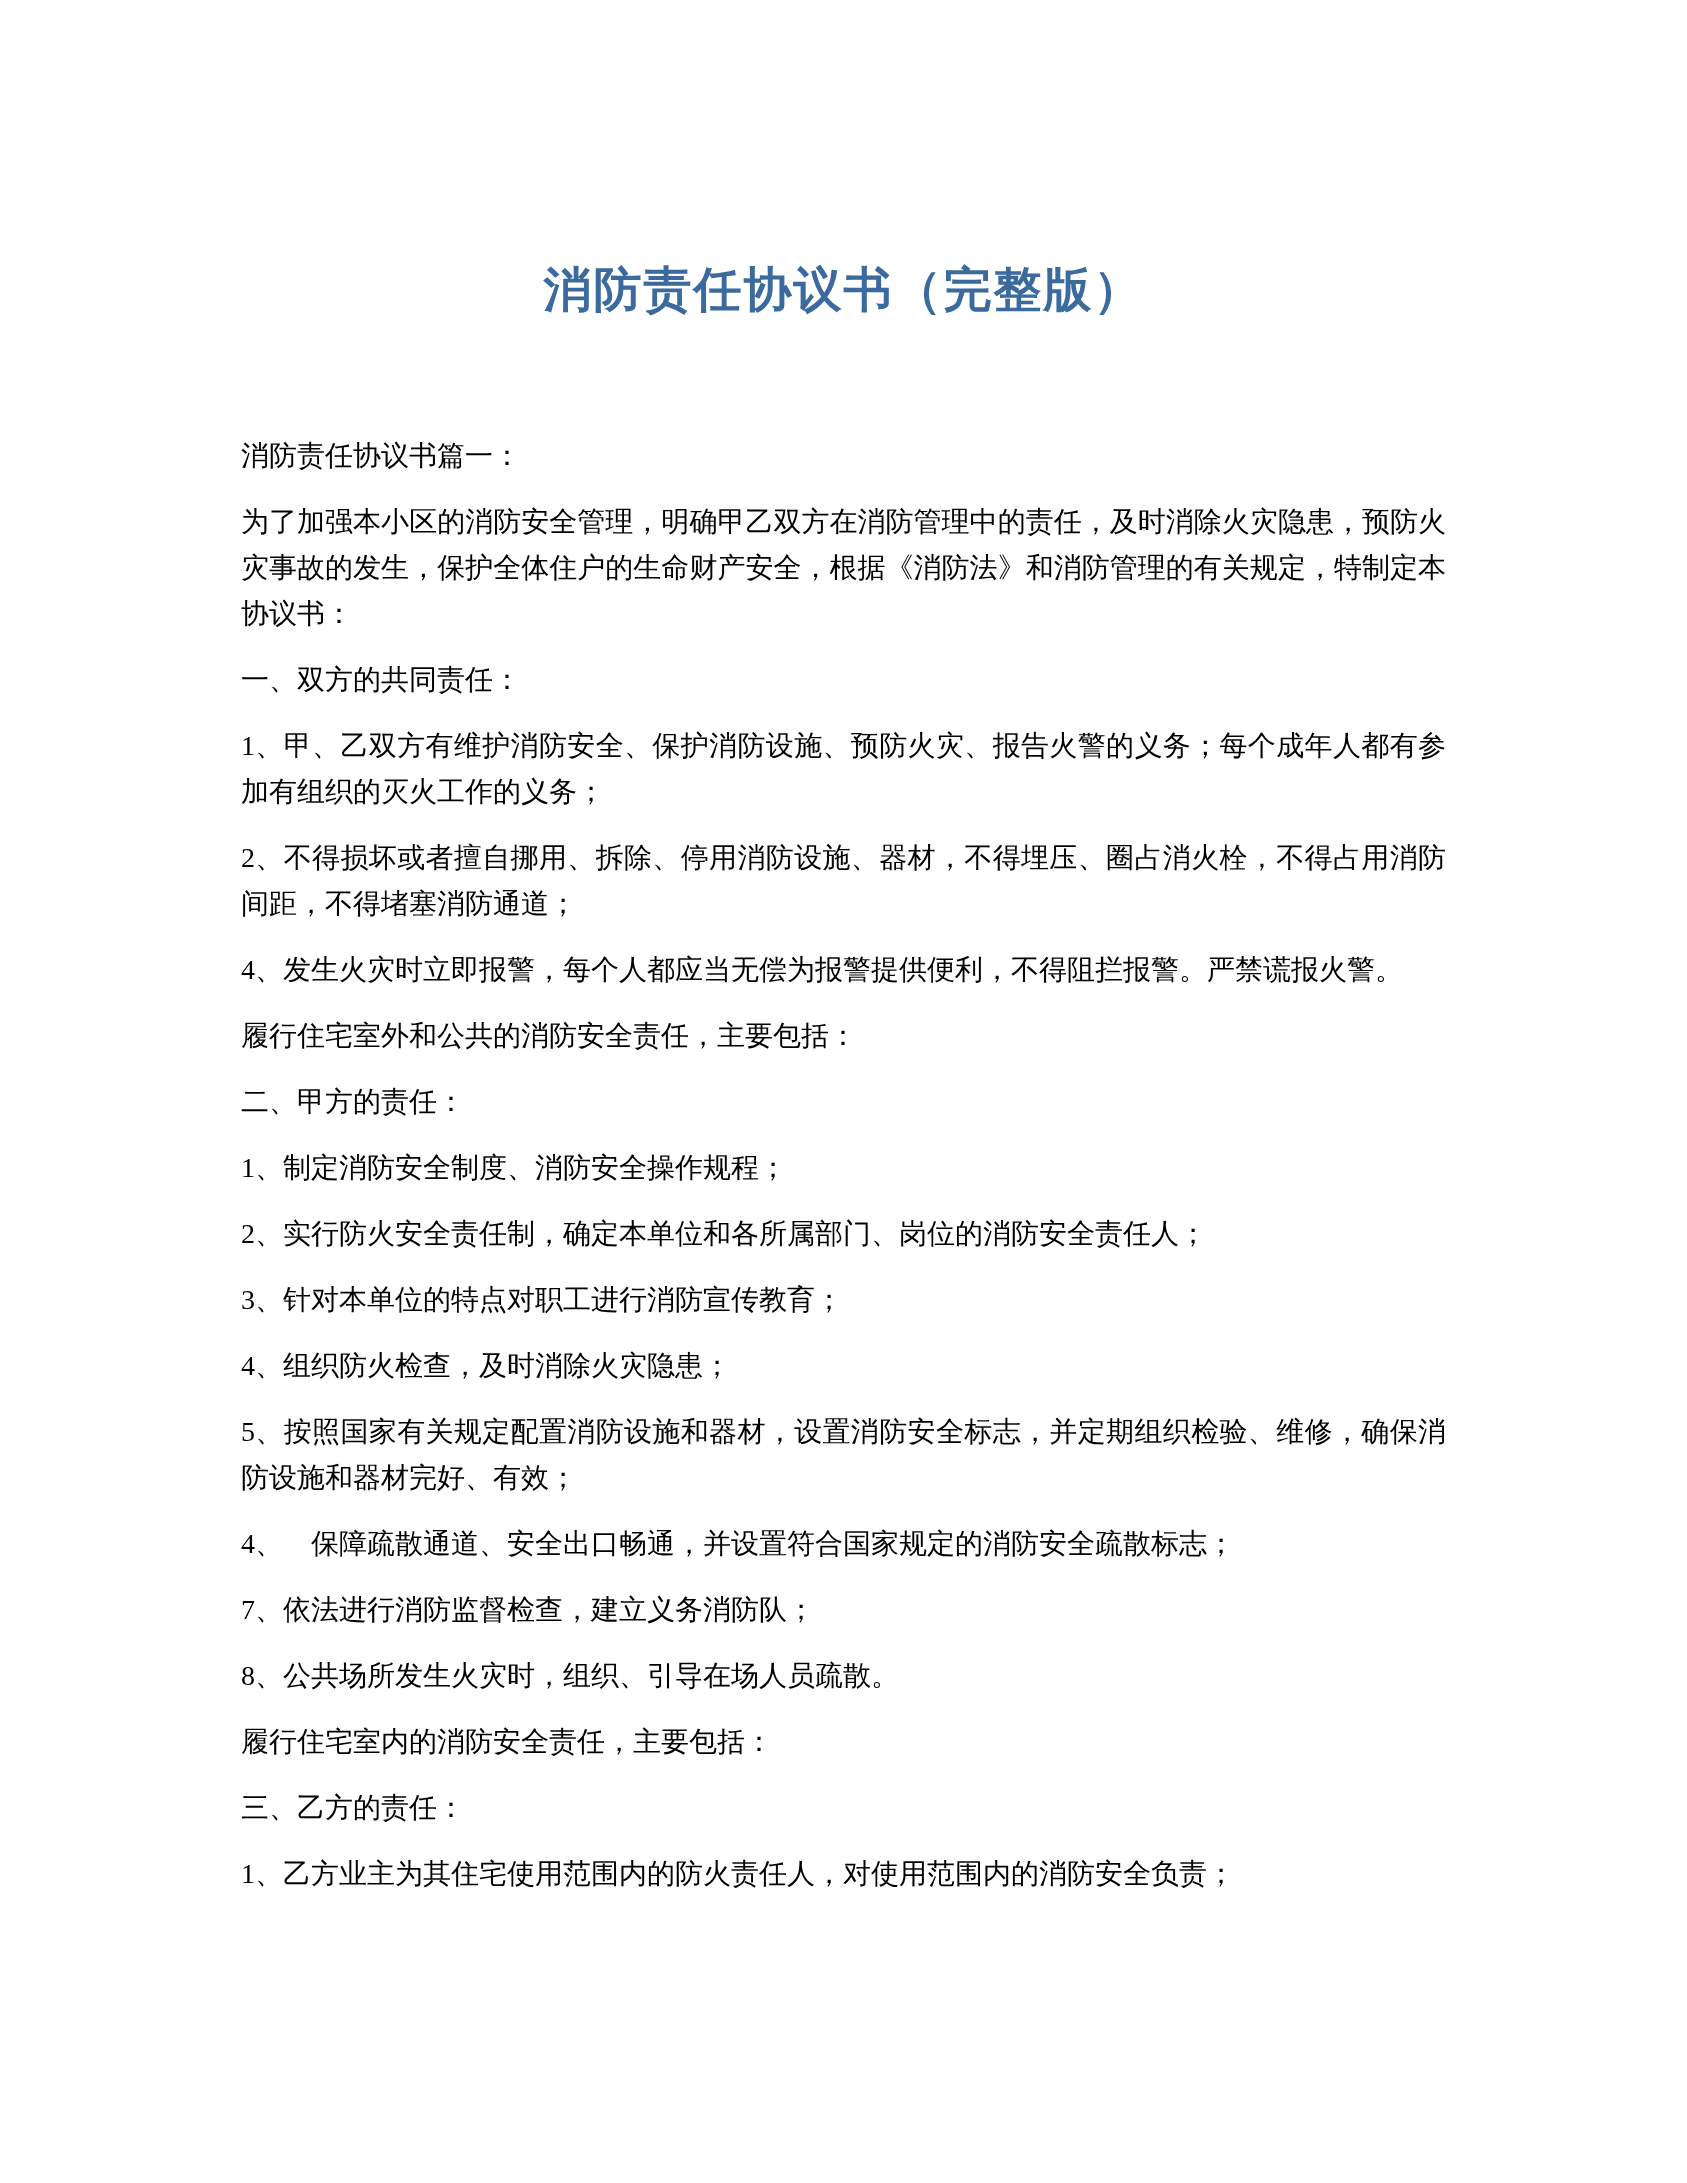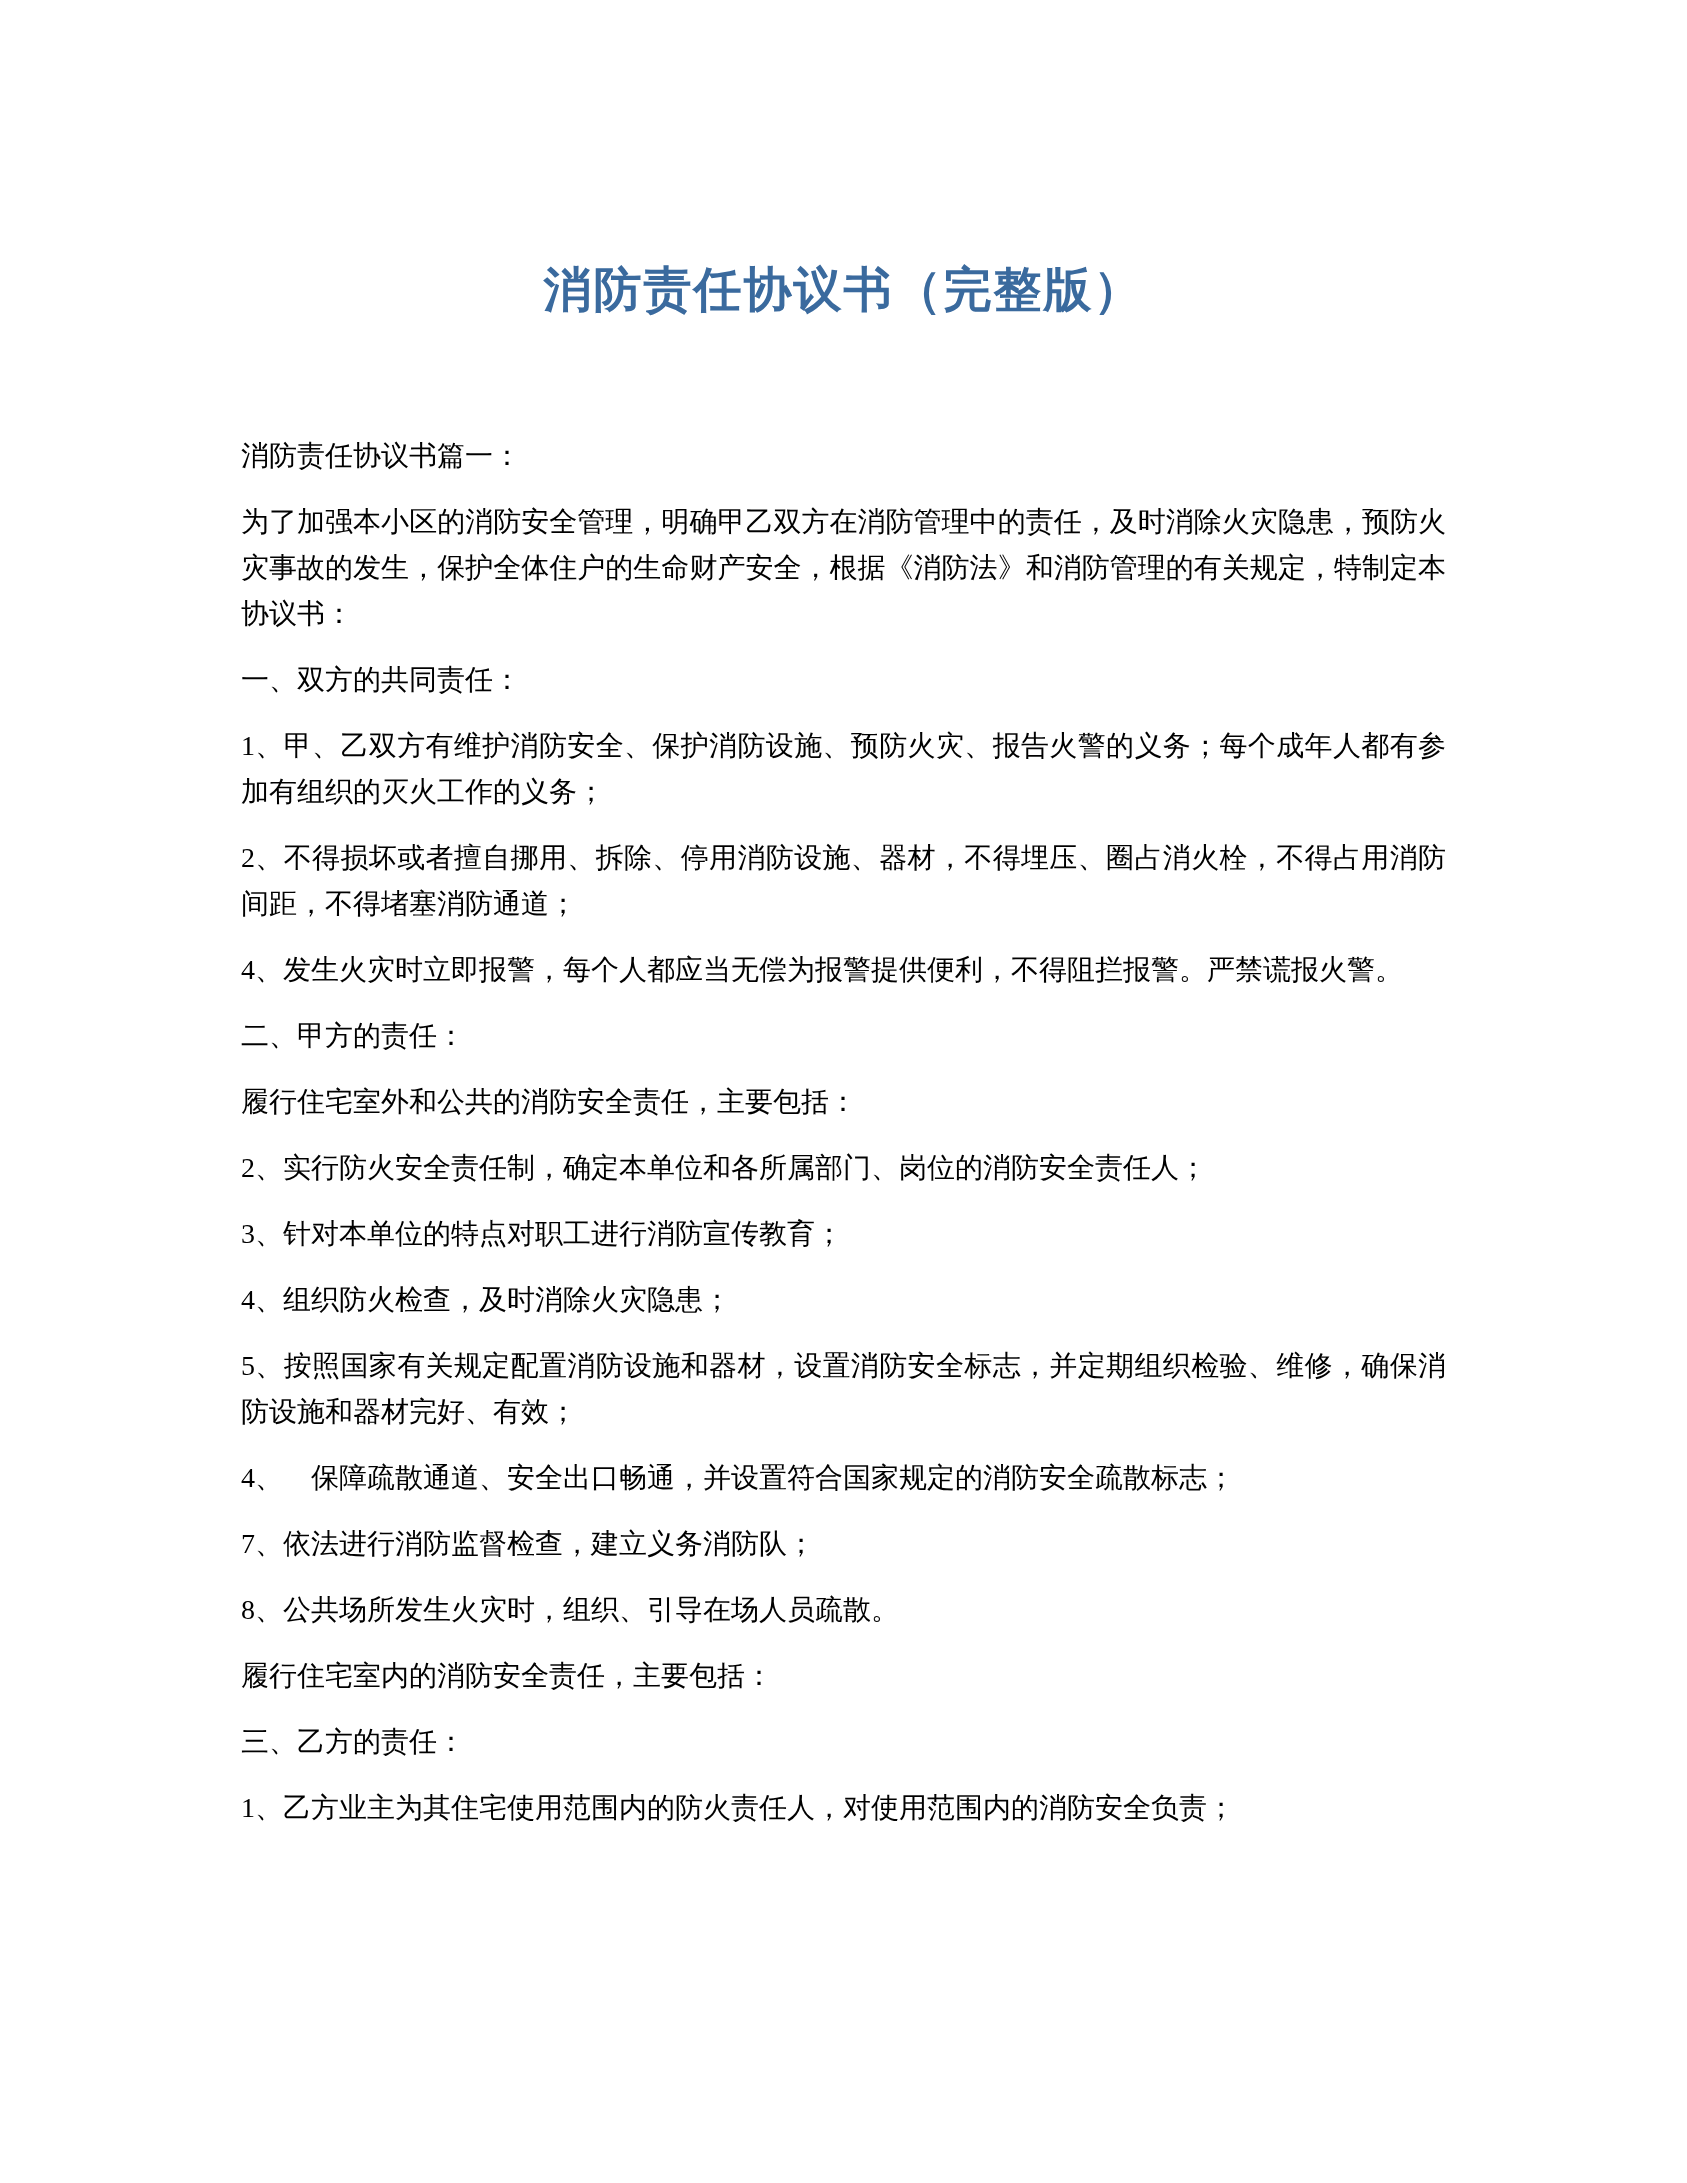--- a/index.html
+++ b/index.html
@@ -44,22 +44,23 @@
 
 <div class="page">
   <h1 class="doc-title">消防责任协议书（完整版）</h1>
   <div class="doc-body" id="doc-body">
       <p>消防责任协议书篇一：</p>
       <p>为了加强本小区的消防安全管理，明确甲乙双方在消防管理中的责任，及时消除火灾隐患，预防火灾事故的发生，保护全体住户的生命财产安全，根据《消防法》和消防管理的有关规定，特制定本协议书：</p>
       <p>一、双方的共同责任：</p>
       <p>1、甲、乙双方有维护消防安全、保护消防设施、预防火灾、报告火警的义务；每个成年人都有参加有组织的灭火工作的义务；</p>
       <p>2、不得损坏或者擅自挪用、拆除、停用消防设施、器材，不得埋压、圈占消火栓，不得占用消防间距，不得堵塞消防通道；</p>
       <p>4、发生火灾时立即报警，每个人都应当无偿为报警提供便利，不得阻拦报警。严禁谎报火警。</p>
+      <p>履行住宅室外和公共的消防安全责任，主要包括：</p>
       <p>二、甲方的责任：</p>
-      <p>履行住宅室外和公共的消防安全责任，主要包括：</p>
+      <p>1、制定消防安全制度、消防安全操作规程；</p>
       <p>2、实行防火安全责任制，确定本单位和各所属部门、岗位的消防安全责任人；</p>
       <p>3、针对本单位的特点对职工进行消防宣传教育；</p>
       <p>4、组织防火检查，及时消除火灾隐患；</p>
       <p>5、按照国家有关规定配置消防设施和器材，设置消防安全标志，并定期组织检验、维修，确保消防设施和器材完好、有效；</p>
       <p>4、　保障疏散通道、安全出口畅通，并设置符合国家规定的消防安全疏散标志；</p>
       <p>7、依法进行消防监督检查，建立义务消防队；</p>
       <p>8、公共场所发生火灾时，组织、引导在场人员疏散。</p>
       <p>履行住宅室内的消防安全责任，主要包括：</p>
       <p>三、乙方的责任：</p>
       <p>1、乙方业主为其住宅使用范围内的防火责任人，对使用范围内的消防安全负责；</p>

